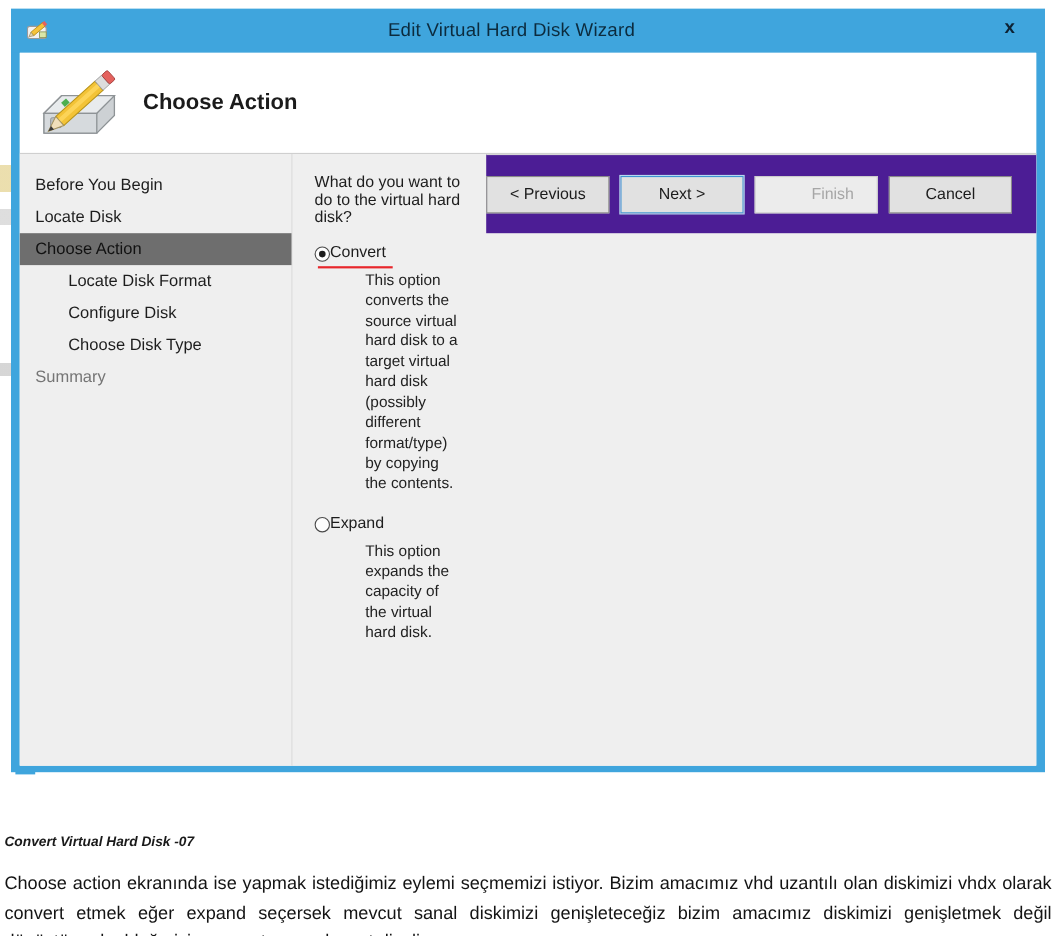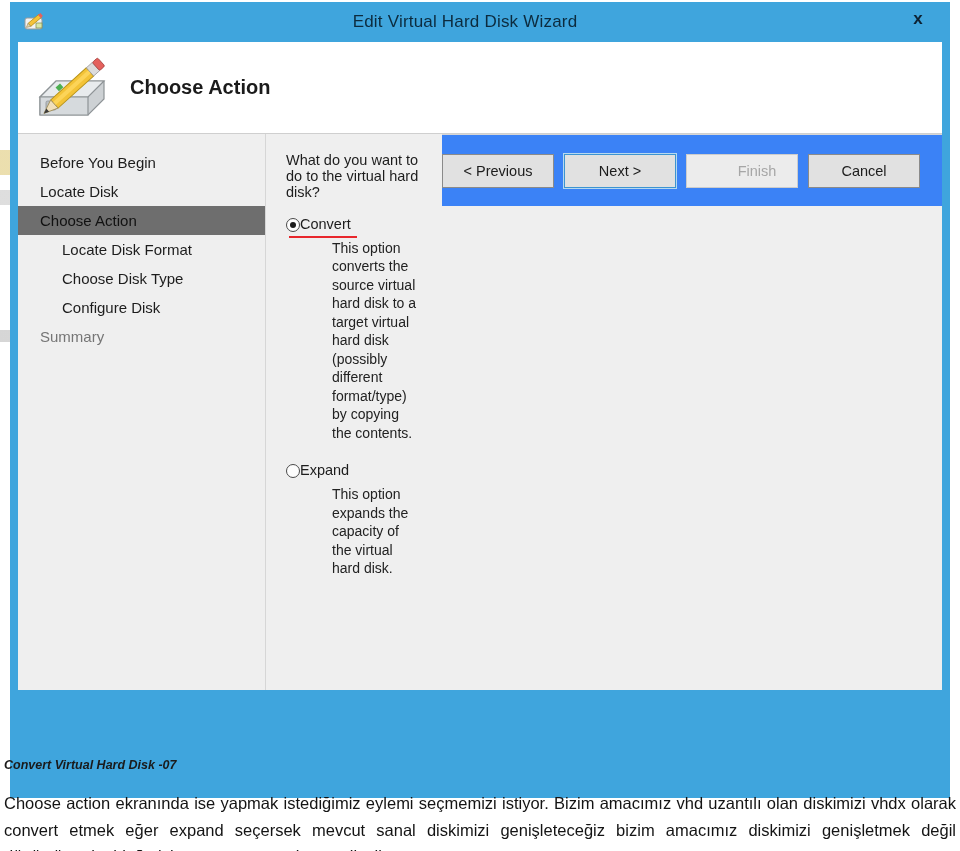--- a/index.html
+++ b/index.html
@@ -26,22 +26,22 @@
         #ffffff 342px, #ffffff 700px);
     opacity: .85;
   }
   .bg-tab {
     position: absolute; left: 14px; top: 688px; width: 18px; height: 16px;
     background: #3fa5dd;
   }
 
   
   .window {
-    position: absolute; left: 10px; top: 2px;
-    width: 940px; height: 796px;
+    position: absolute; left: 10px; top: 8px;
+    width: 940px; height: 694px;
     background: #3fa5dd;
     border: 0;
   }
   .titlebar {
     position: relative; height: 40px; width: 100%;
     background: #3fa5dd;
     display: flex; align-items: center;
   }
   .title-icon {
     position: absolute; left: 12px; top: 7px;
@@ -84,21 +84,21 @@
   
   .wiz-body { flex: 1; display: flex; background: #efefef; min-height: 0; }
 
   .sidebar {
     width: 248px; flex: none; background: #efefef;
     border-right: 1px solid #d6d6d6;
     padding-top: 14px;
   }
   .nav-item {
     height: 29px; line-height: 29px;
-    padding-left: 22px;
+    padding-left: 14px;
     font-size: 15px; color: #1d1d1d;
     white-space: nowrap; cursor: pointer;
   }
   .nav-item.sub { padding-left: 44px; }
   .nav-item.active {
     background: #6e6e6e; color: #111111;
     margin-right: 0px;
   }
   .nav-item.muted { color: #757575; }
 
@@ -136,21 +136,21 @@
   .option-desc {
     margin: 7px 0 0 46px; font-size: 14px; color: #222222;
     line-height: 1.32; max-width: 625px;
   }
   .gap { height: 20px; }
 
   .content-footer {
     border-top: 1px solid #d6d6d6;
     height: 72px; display: flex; align-items: center;
     justify-content: flex-end; padding-right: 22px; gap: 10px;
-    background: #3b82f6;
+    background: #4c1d95;
   }
   .btn {
     width: 112px; height: 34px;
     background: #e1e1e1; border: 1.5px solid #8a8a8a;
     font-size: 14.5px; color: #1c1c1c;
     font-family: "Liberation Sans", sans-serif;
     cursor: pointer;
   }
   .btn.focused { border: 1.5px solid #3d94d1; outline: 1px solid #b6d9f0; }
   .btn.disabled { color: #a6a6a6; border-color: #cccccc; background: #ececec; cursor: default; padding-left: 36px; }
@@ -219,22 +219,22 @@
         <span class="wiz-header-title">Choose Action</span>
       </div>
 
       <div class="wiz-body">
 
         <nav class="sidebar">
           <div class="nav-item">Before You Begin</div>
           <div class="nav-item">Locate Disk</div>
           <div class="nav-item active">Choose Action</div>
           <div class="nav-item sub">Locate Disk Format</div>
+          <div class="nav-item sub">Configure Disk</div>
           <div class="nav-item sub">Choose Disk Type</div>
-          <div class="nav-item sub">Configure Disk</div>
           <div class="nav-item muted">Summary</div>
         </nav>
 
         <section class="content">
           <div class="content-inner">
 
             <p class="question">What do you want to do to the virtual hard disk?</p>
 
             <div class="option-row">
               <span class="radio checked"></span>

